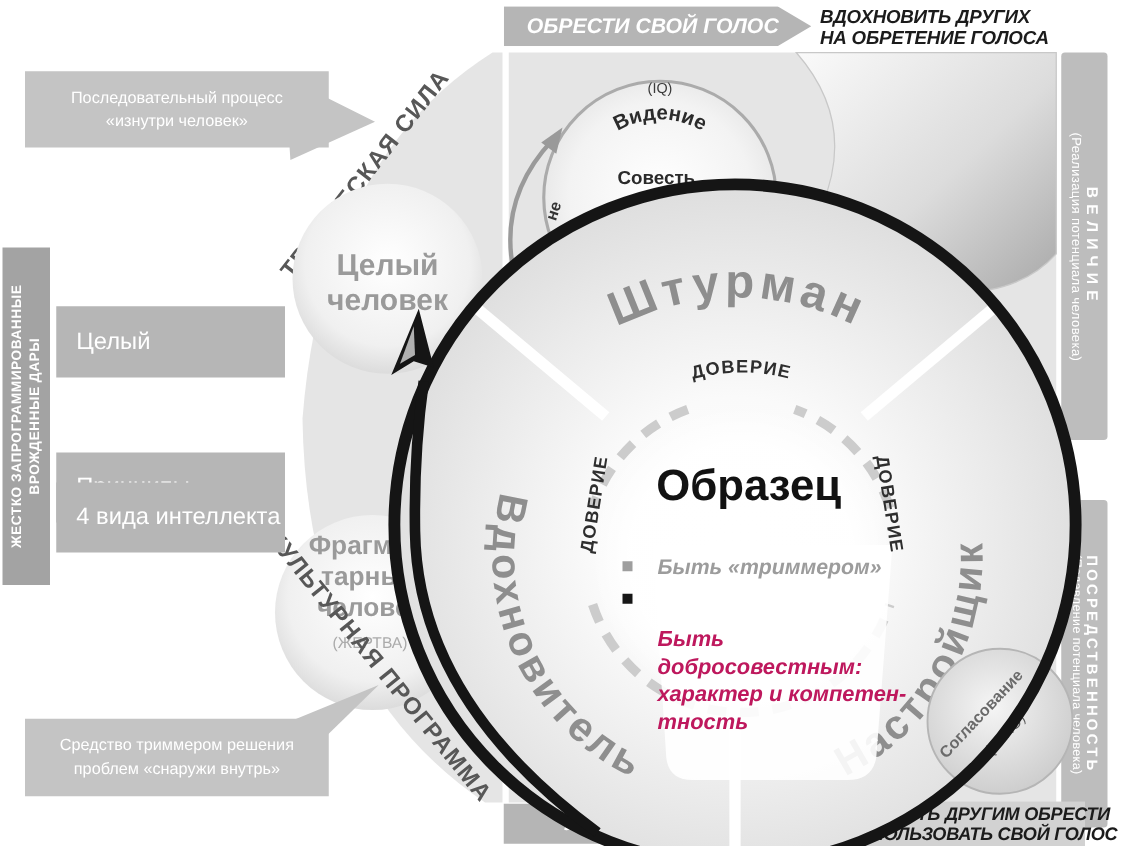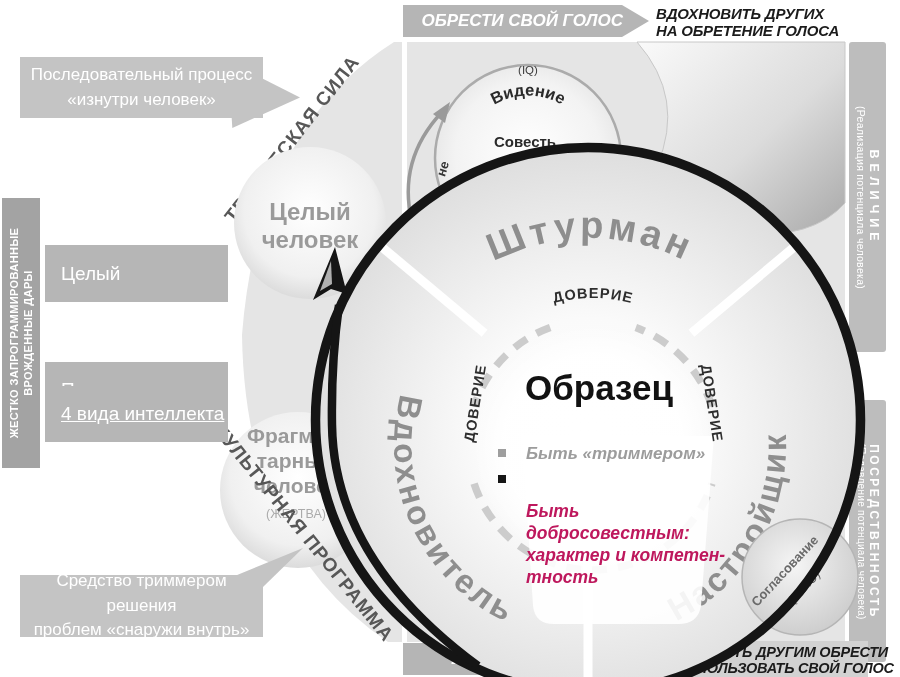--- a/index.html
+++ b/index.html
@@ -4,21 +4,21 @@
 <style>
   html,body{margin:0;padding:0;background:#fff;}
   #stage{position:relative;width:900px;height:677px;overflow:hidden;background:#fff;
          font-family:"Liberation Sans",sans-serif;}
   .layer{position:absolute;left:0;top:0;}
   .abs{position:absolute;}
   svg text{font-family:"Liberation Sans",sans-serif;}
   .tab{background:#b5b5b5;color:#fff;font-style:italic;font-weight:600;font-size:17px;
        display:flex;align-items:center;justify-content:flex-end;}
   .blacknote{color:#1b1b1b;font-weight:700;font-style:italic;font-size:15px;line-height:1.12;letter-spacing:-0.2px;}
-  .callout{background:#c4c4c4;color:#fff;font-size:17px;text-align:center;line-height:1.45;
+  .callout{background:#c4c4c4;color:#fff;font-size:13px;text-align:center;line-height:1.45;
            display:flex;flex-direction:column;justify-content:center;}
   .callout-arrow{background:#c4c4c4;}
   .gift-box{background:#b6b6b6;color:#fff;font-size:19px;display:flex;align-items:center;padding-left:16px;box-sizing:border-box;}
   .vbar{background:#a3a3a3;}
   .vbar-inner{position:absolute;display:flex;flex-direction:column;align-items:center;justify-content:center;
               color:#fff;font-weight:700;font-size:11px;line-height:1.3;letter-spacing:.4px;text-align:center;}
   .rbar{background:#bdbdbd;border-radius:3px;}
   .rbar-inner{position:absolute;display:flex;flex-direction:column;align-items:center;justify-content:center;color:#fff;text-align:center;}
   .rbar-title{font-weight:700;font-size:12.5px;letter-spacing:5px;white-space:nowrap;}
   .rbar-sub{font-size:10.5px;letter-spacing:.3px;white-space:nowrap;}
@@ -110,21 +110,21 @@
         <span>ЖЕСТКО ЗАПРОГРАММИРОВАННЫЕ</span>
         <span>ВРОЖДЕННЫЕ ДАРЫ</span>
       </div>
     </div>
     <div class="abs gift-box" style="left:45px;top:245px;width:183px;height:57px;">
       <span>Целый</span>
     </div>
     <div class="abs gift-box" style="left:45px;top:316px;width:183px;height:56px;margin-top:46px;">
       <span>Принципы</span>
     </div>
-    <div class="abs gift-box" style="left:45px;top:386px;width:183px;height:56px;text-decoration:underline;">
+    <div class="abs gift-box" style="left:45px;top:386px;width:183px;height:56px;">
       <span>4 вида интеллекта</span>
     </div>
 
     <div class="abs rbar" style="left:849px;top:42px;width:37px;height:310px;">
       <div class="rbar-inner" style="width:310px;height:37px;left:-136.5px;top:136.5px;transform:rotate(90deg);">
         <span class="rbar-title">ВЕЛИЧИЕ</span>
         <span class="rbar-sub">(Реализация потенциала человека)</span>
       </div>
     </div>
     <div class="abs rbar" style="left:849px;top:400px;width:37px;height:262px;">

